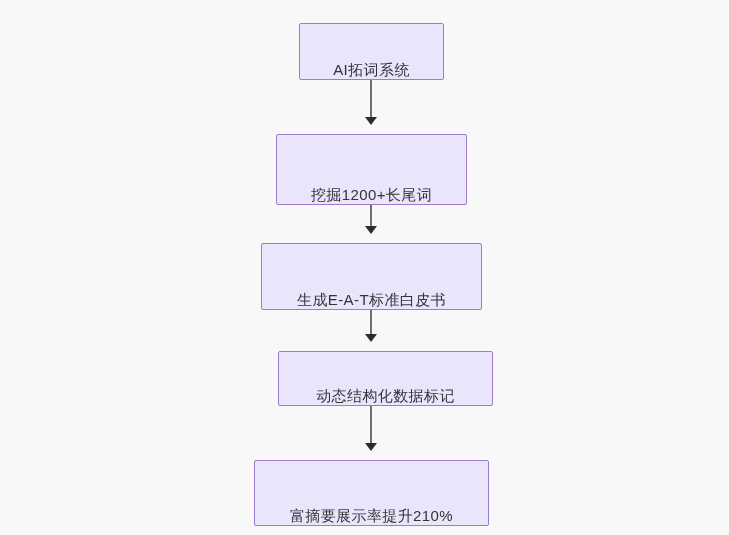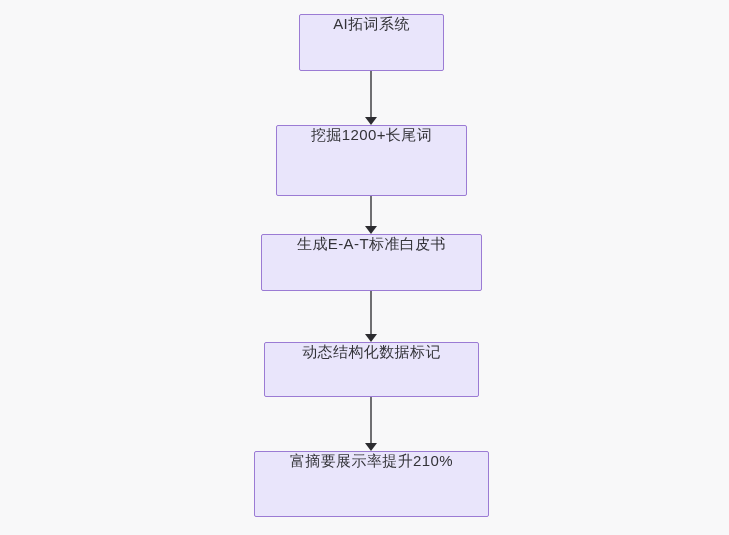--- a/index.html
+++ b/index.html
@@ -20,28 +20,29 @@
     height: 535px;
   }
 
   .node {
     position: absolute;
     box-sizing: border-box;
     background: #e9e5fb;
     border: 1.6px solid #9b7bd4;
     border-radius: 2px;
     display: flex;
-    align-items: flex-start;
+    align-items: flex-end;
     justify-content: center;
     color: #333338;
     font-size: 15px;
     line-height: 1.2;
     letter-spacing: 0.4px;
     white-space: nowrap;
     user-select: none;
+    margin-top: 9px;
   }
 
   .node-label {
     display: block;
   }
 
   .connector {
     position: absolute;
     pointer-events: none;
   }
@@ -92,25 +93,25 @@
   </div>
 
   <div class="node" style="left:299px; top:14px; width:145px; height:57px;">
     <span class="node-label">AI拓词系统</span>
   </div>
 
   <div class="node" style="left:276px; top:125px; width:191px; height:71px;">
     <span class="node-label">挖掘1200+长尾词</span>
   </div>
 
-  <div class="node" style="left:261px; top:234px; width:221px; height:57px;">
+  <div class="node" style="left:261px; top:234px; width:221px; height:67px;">
     <span class="node-label">生成E-A-T标准白皮书</span>
   </div>
 
-  <div class="node" style="left:264px; top:342px; width:215px; height:55px;">
+  <div class="node" style="left:278px; top:342px; width:215px; height:55px;">
     <span class="node-label">动态结构化数据标记</span>
   </div>
 
   <div class="node" style="left:254px; top:451px; width:235px; height:66px;">
     <span class="node-label">富摘要展示率提升210%</span>
   </div>
 
 </div>
 
 </body></html>

